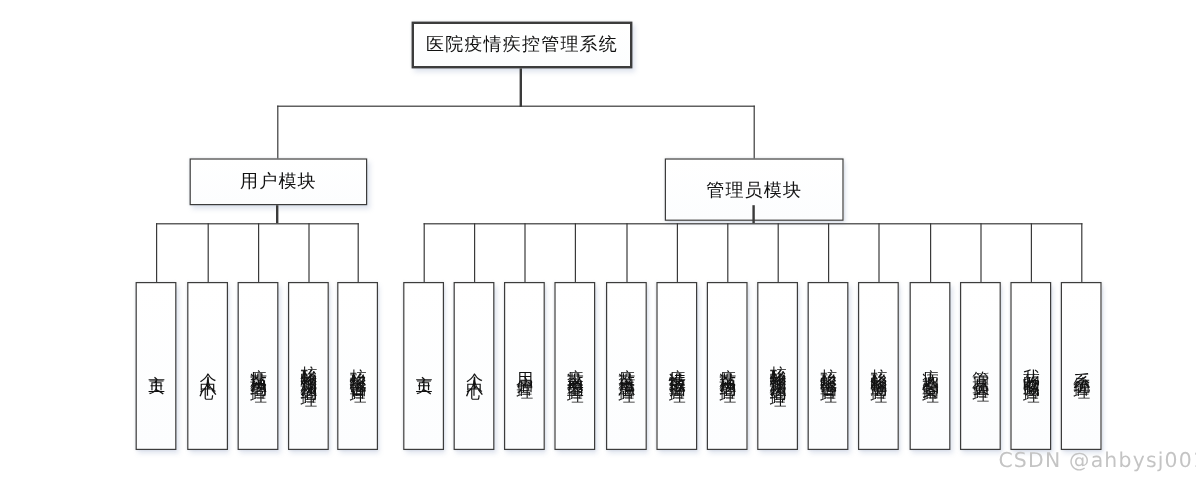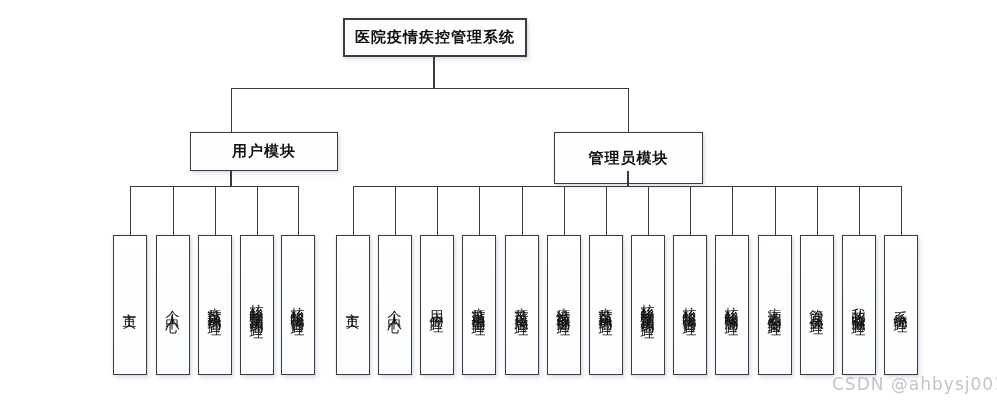--- a/index.html
+++ b/index.html
@@ -22,21 +22,21 @@
     border: 1px solid #3c3c3c;
     box-shadow: 2px 3px 4px rgba(130,150,190,0.25), 0 0 2px rgba(150,160,180,0.3);
     display: flex;
     align-items: center;
     justify-content: center;
     color: #111111;
   }
   .node.root { border-width: 2px; }
   .hlabel {
     font-size: 15px;
-    font-weight: bold;
+    font-weight: normal;
     letter-spacing: 1px;
     white-space: nowrap;
   }
   .leaf {
     writing-mode: vertical-rl;
     text-orientation: upright;
     font-size: 14px;
     letter-spacing: 3px;
     line-height: 1;
     padding: 2px 0;
@@ -56,21 +56,21 @@
 
 <div id="canvas">
 
   <div class="node root hlabel" style="left:343px; top:18px; width:184px; height:39px;">医院疫情疾控管理系统</div>
 
   <div class="line" style="left:433px; top:57px; width:2px; height:32px;"></div>
   <div class="line" style="left:231px; top:88px; width:398px; height:1px;"></div>
   <div class="line" style="left:231px; top:88px; width:1px; height:44px;"></div>
   <div class="line" style="left:628px; top:88px; width:1px; height:44px;"></div>
 
-  <div class="node hlabel" style="left:158px; top:132px; width:148px; height:39px;margin-left:32px;">用户模块</div>
+  <div class="node hlabel" style="left:158px; top:132px; width:148px; height:39px;">用户模块</div>
   <div class="node hlabel" style="left:554px; top:132px; width:149px; height:52px;">管理员模块</div>
 
   <div class="line" style="left:230px; top:171px; width:2px; height:15px;"></div>
   <div class="line" style="left:130px; top:186px; width:169px; height:1px;"></div>
   <div class="line" style="left:130px; top:186px; width:1px; height:49px;"></div>
   <div class="line" style="left:173px; top:186px; width:1px; height:49px;"></div>
   <div class="line" style="left:215px; top:186px; width:1px; height:49px;"></div>
   <div class="line" style="left:257px; top:186px; width:1px; height:49px;"></div>
   <div class="line" style="left:298px; top:186px; width:1px; height:49px;"></div>
 

